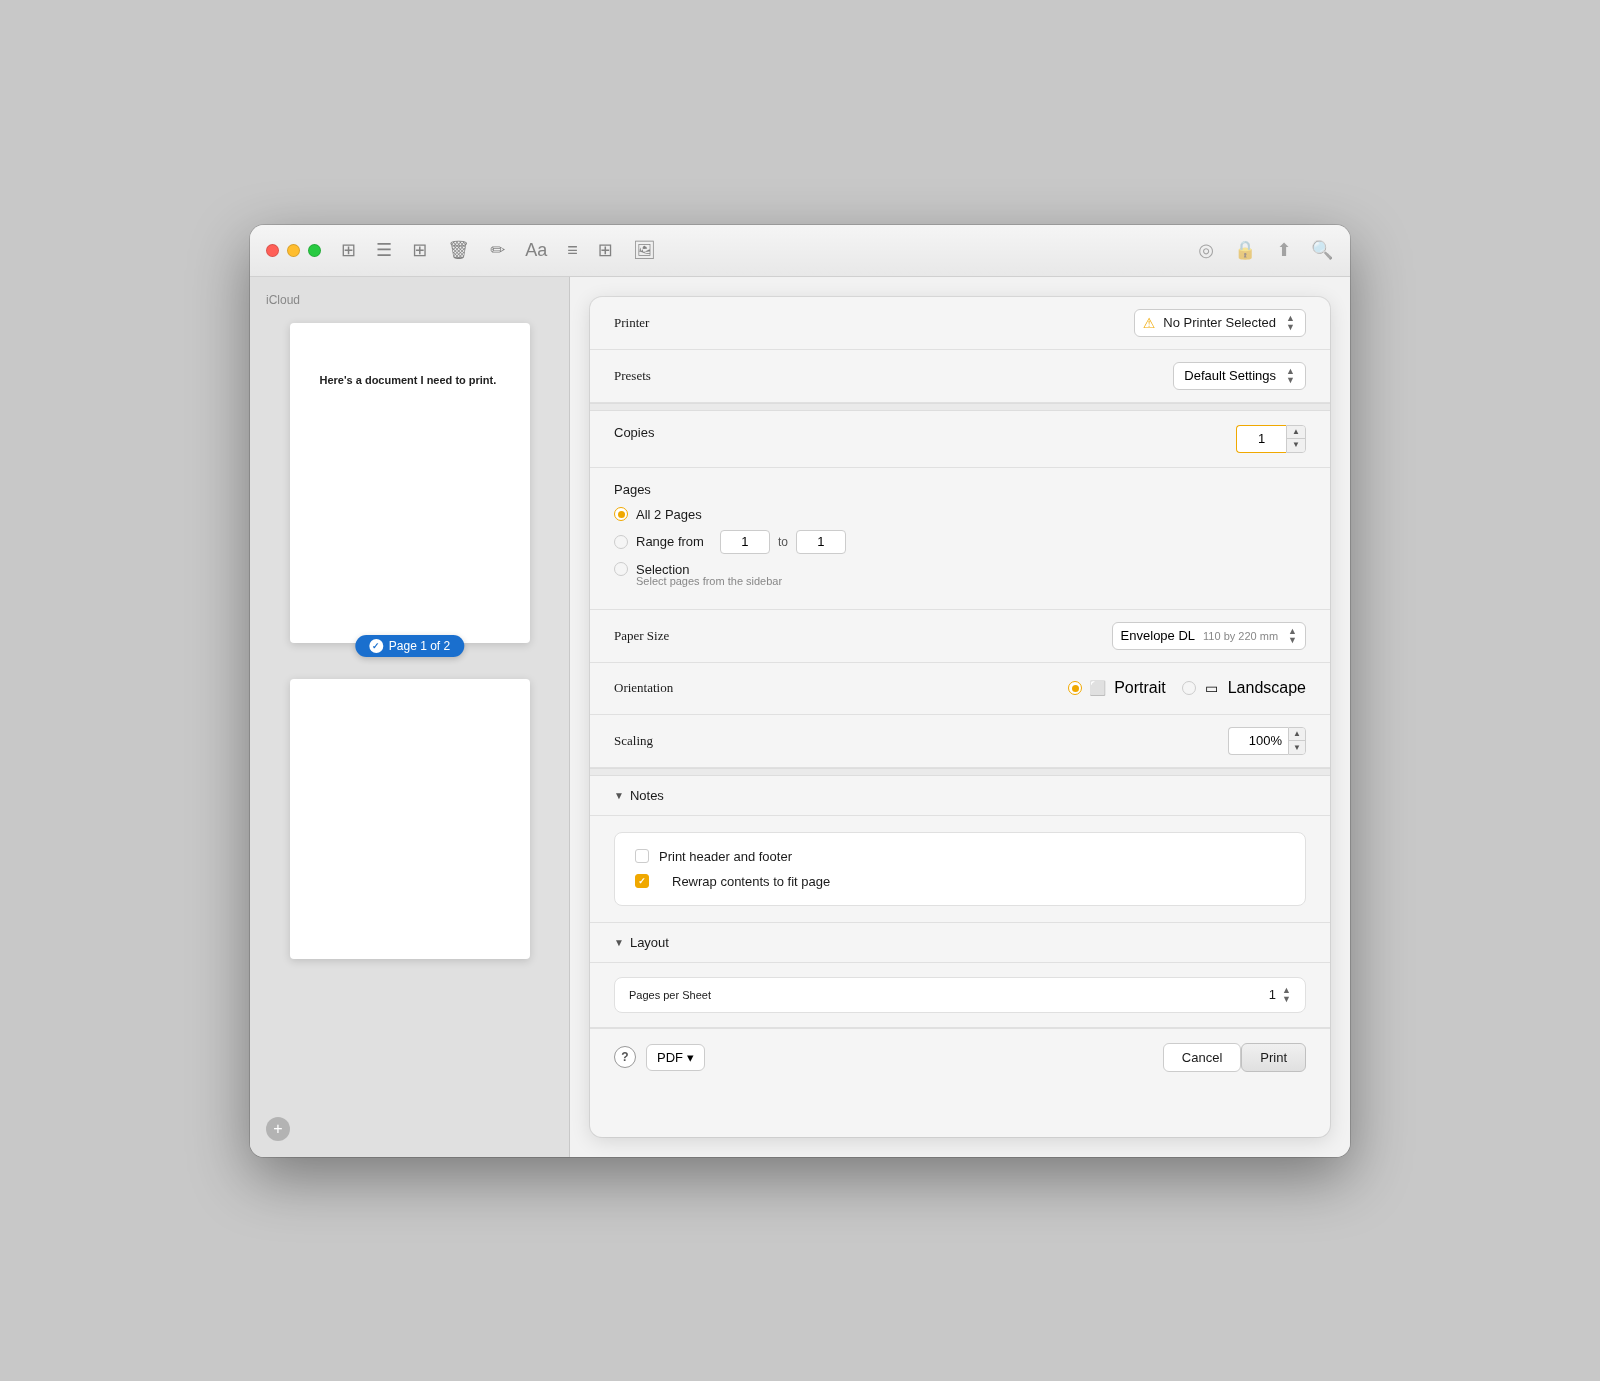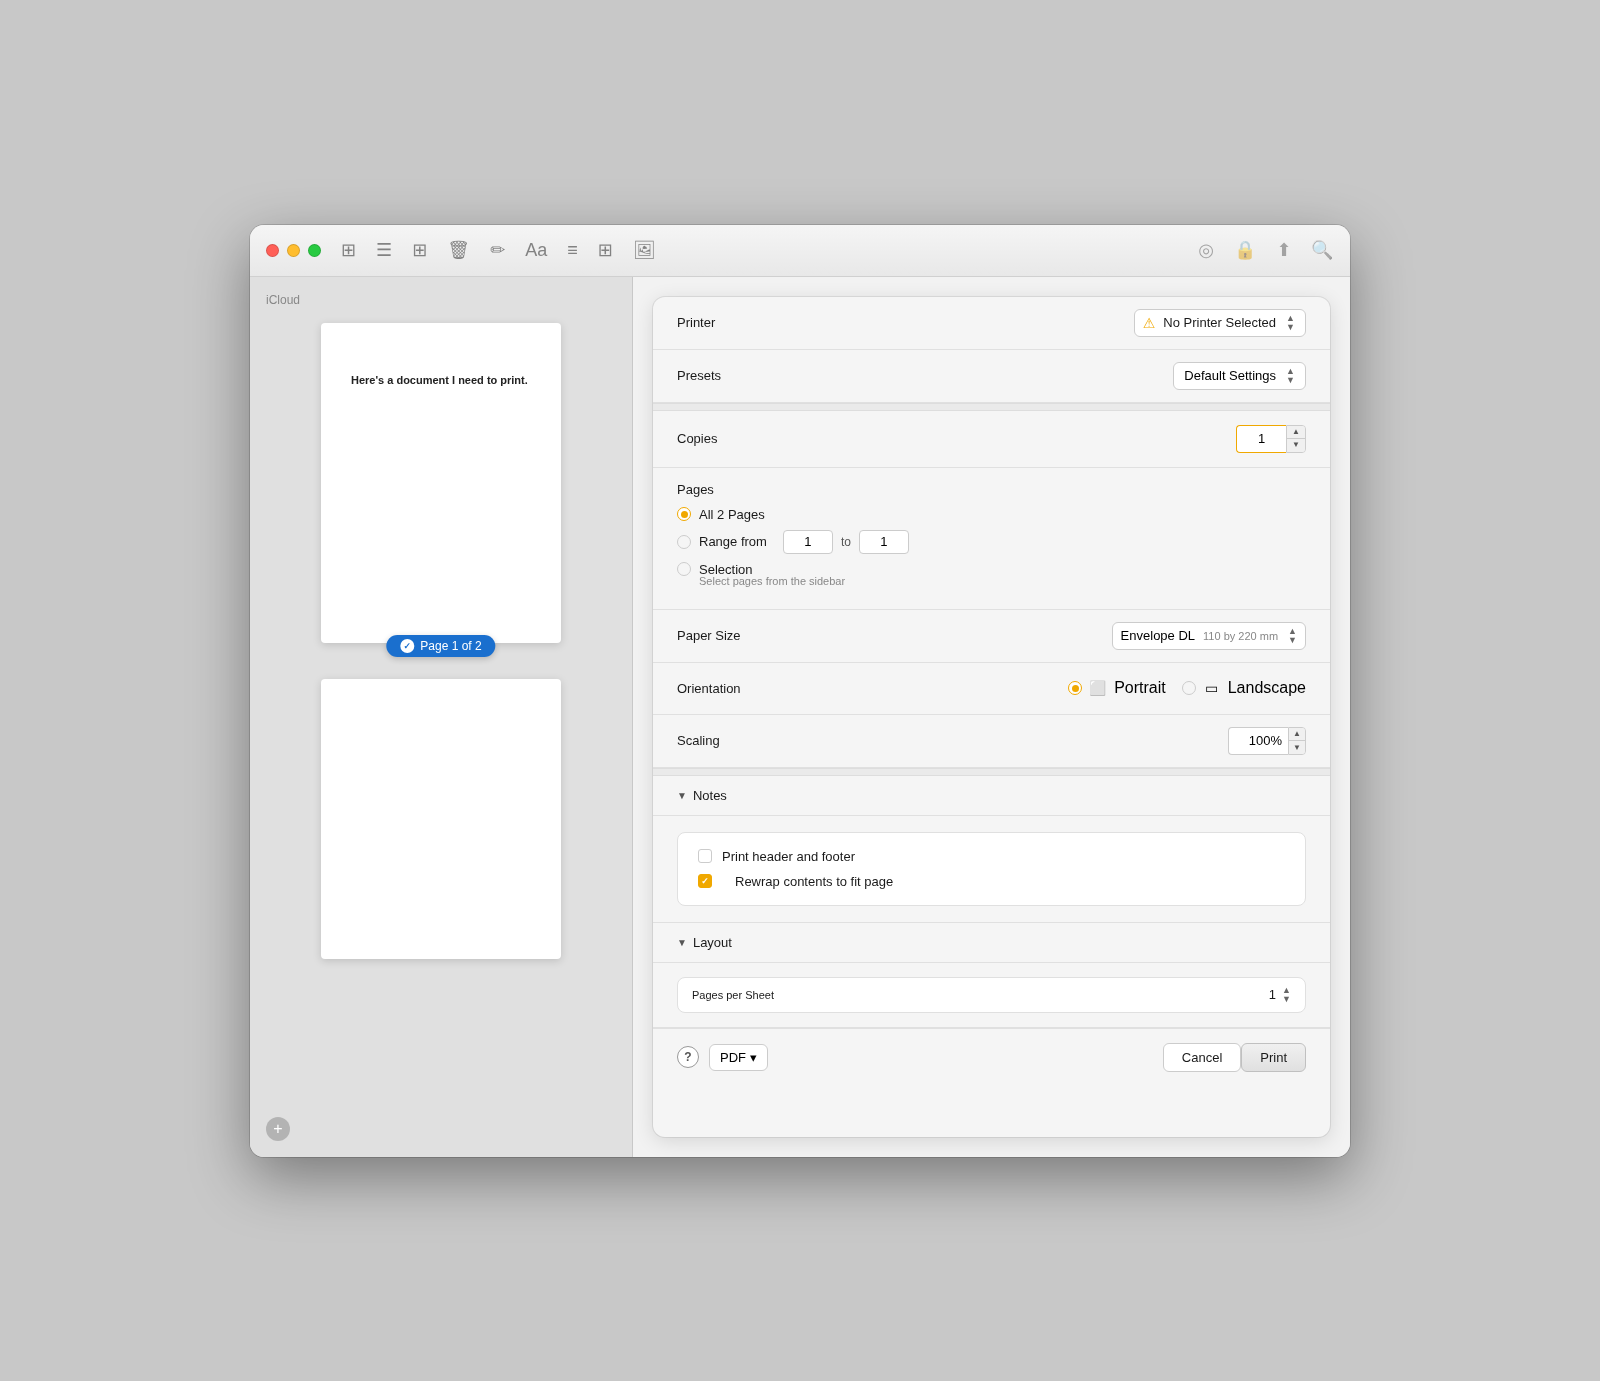--- a/index.html
+++ b/index.html
@@ -69,21 +69,21 @@
       opacity: 0.7;
     }
 
     .app-content {
       display: flex;
       height: 880px;
     }
 
     
     .sidebar {
-      width: 383px;
+      width: 320px;
       background: #e0e0e0;
       border-right: 1px solid #c8c8c8;
       display: flex;
       flex-direction: column;
       align-items: center;
       padding: 16px 12px;
       gap: 16px;
       overflow-y: auto;
       position: relative;
     }
@@ -206,20 +206,21 @@
 
     .dialog-row:last-child {
       border-bottom: none;
     }
 
     .row-label {
       font-size: 13px;
       color: #1a1a1a;
       font-weight: 400;
       min-width: 120px;
+      font-family: Liberation Serif, serif;
     }
 
     .row-control {
       margin-left: auto;
       display: flex;
       align-items: center;
       gap: 8px;
     }
 
     
@@ -266,21 +267,21 @@
     }
 
     
     .copies-section {
       padding: 14px 24px;
       border-bottom: 1px solid #e0e0e0;
     }
 
     .copies-row {
       display: flex;
-      align-items: center;
+      align-items: flex-start;
     }
 
     .copies-label {
       font-size: 13px;
       color: #1a1a1a;
     }
 
     .copies-input-wrap {
       margin-left: auto;
       display: flex;

